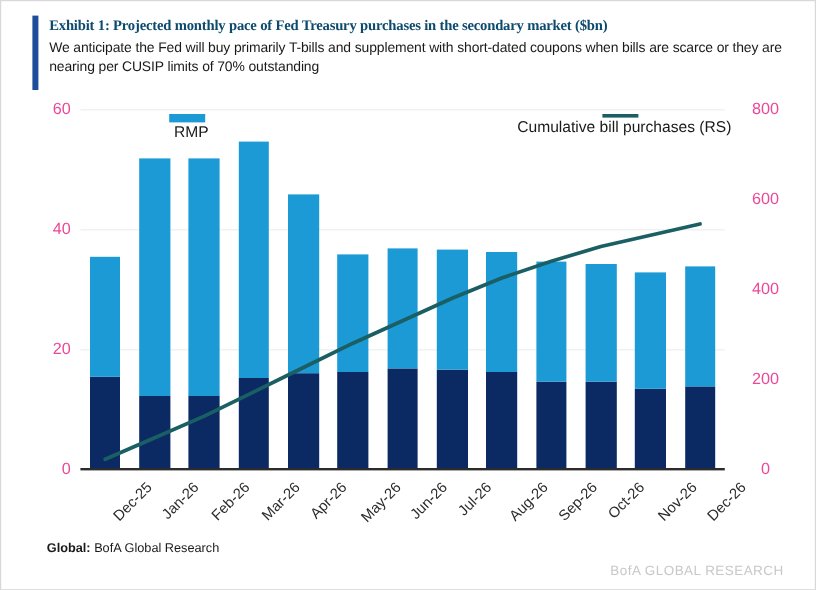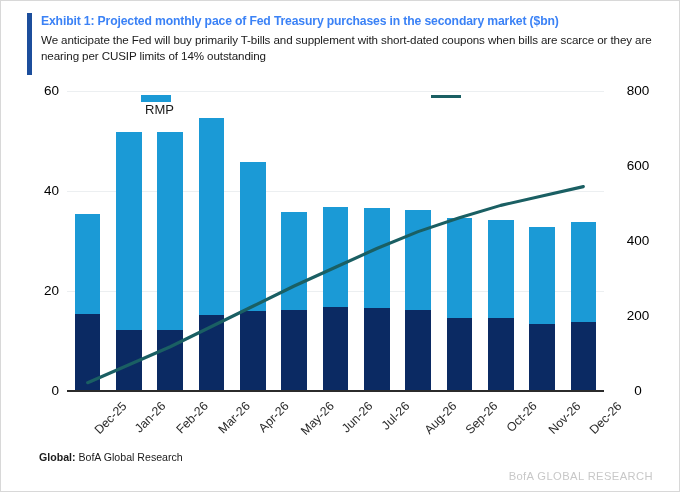--- a/index.html
+++ b/index.html
@@ -25,24 +25,25 @@
   .header-bar {
     width: 5px;
     background: #1c4e9c;
     flex: 0 0 5px;
     margin-right: 9px;
   }
   .header-text { flex: 1 1 auto; padding-top: 1px; }
   .exhibit-title {
     font-size: 12.2px;
     font-weight: bold;
-    color: #3b82f6;
+    color: #0c4a6e;
     letter-spacing: -0.15px;
     line-height: 15px;
     white-space: nowrap;
+    font-family: Liberation Serif, serif;
   }
   .exhibit-sub {
     font-size: 11.6px;
     color: #1a1a1a;
     line-height: 15.5px;
     margin-top: 3px;
     letter-spacing: -0.1px;
   }
 
   
@@ -61,21 +62,21 @@
     position: absolute;
     left: 0; width: 100%;
     bottom: -1px; height: 1.6px;
     background: #2b2b2b;
   }
 
   
   .ytick {
     position: absolute;
     font-size: 13.5px;
-    color: #000000;
+    color: #ec4899;
     text-align: right;
     width: 46px;
     line-height: 13px;
   }
   .ytick.left { left: 12px; }
   .ytick.right { left: 609px; text-align: center; width: 56px; }
 
   
   .bars {
     position: absolute;
@@ -163,21 +164,21 @@
 </style>
 </head>
 <body>
 
 <div id="page">
 
   <div class="header">
     <div class="header-bar"></div>
     <div class="header-text">
       <div class="exhibit-title">Exhibit 1: Projected monthly pace of Fed Treasury purchases in the secondary market ($bn)</div>
-      <div class="exhibit-sub">We anticipate the Fed will buy primarily T-bills and supplement with short-dated coupons when bills are scarce or they are nearing per CUSIP limits of 14% outstanding</div>
+      <div class="exhibit-sub">We anticipate the Fed will buy primarily T-bills and supplement with short-dated coupons when bills are scarce or they are nearing per CUSIP limits of 70% outstanding</div>
     </div>
   </div>
 
   <div id="left-ticks">
       <div class="ytick left" style="top: 383px;">0</div>
       <div class="ytick left" style="top: 283px;">20</div>
       <div class="ytick left" style="top: 183px;">40</div>
       <div class="ytick left" style="top: 83px;">60</div>
     </div>
 
@@ -271,20 +272,21 @@
       <div class="xlabel" style="left: 508.346px;">Dec-26</div>
     </div>
 
   <div class="legend" id="legend">
       <div class="legend-item" style="left: 0px;">
         <span class="legend-swatch" style="background: rgb(27, 154, 214);"></span>
         <span class="legend-label">RMP</span>
       </div>
       <div class="legend-item" style="left: 290px;">
         <span class="legend-swatch line" style="background: rgb(26, 95, 99);"></span>
+        <span class="legend-label">Cumulative bill purchases (RS)</span>
       </div>
     </div>
 
   <div class="footer">
     <b>Global:</b><span> BofA Global Research</span>
   </div>
   <div class="watermark">BofA GLOBAL RESEARCH</div>
 
 </div>
 

